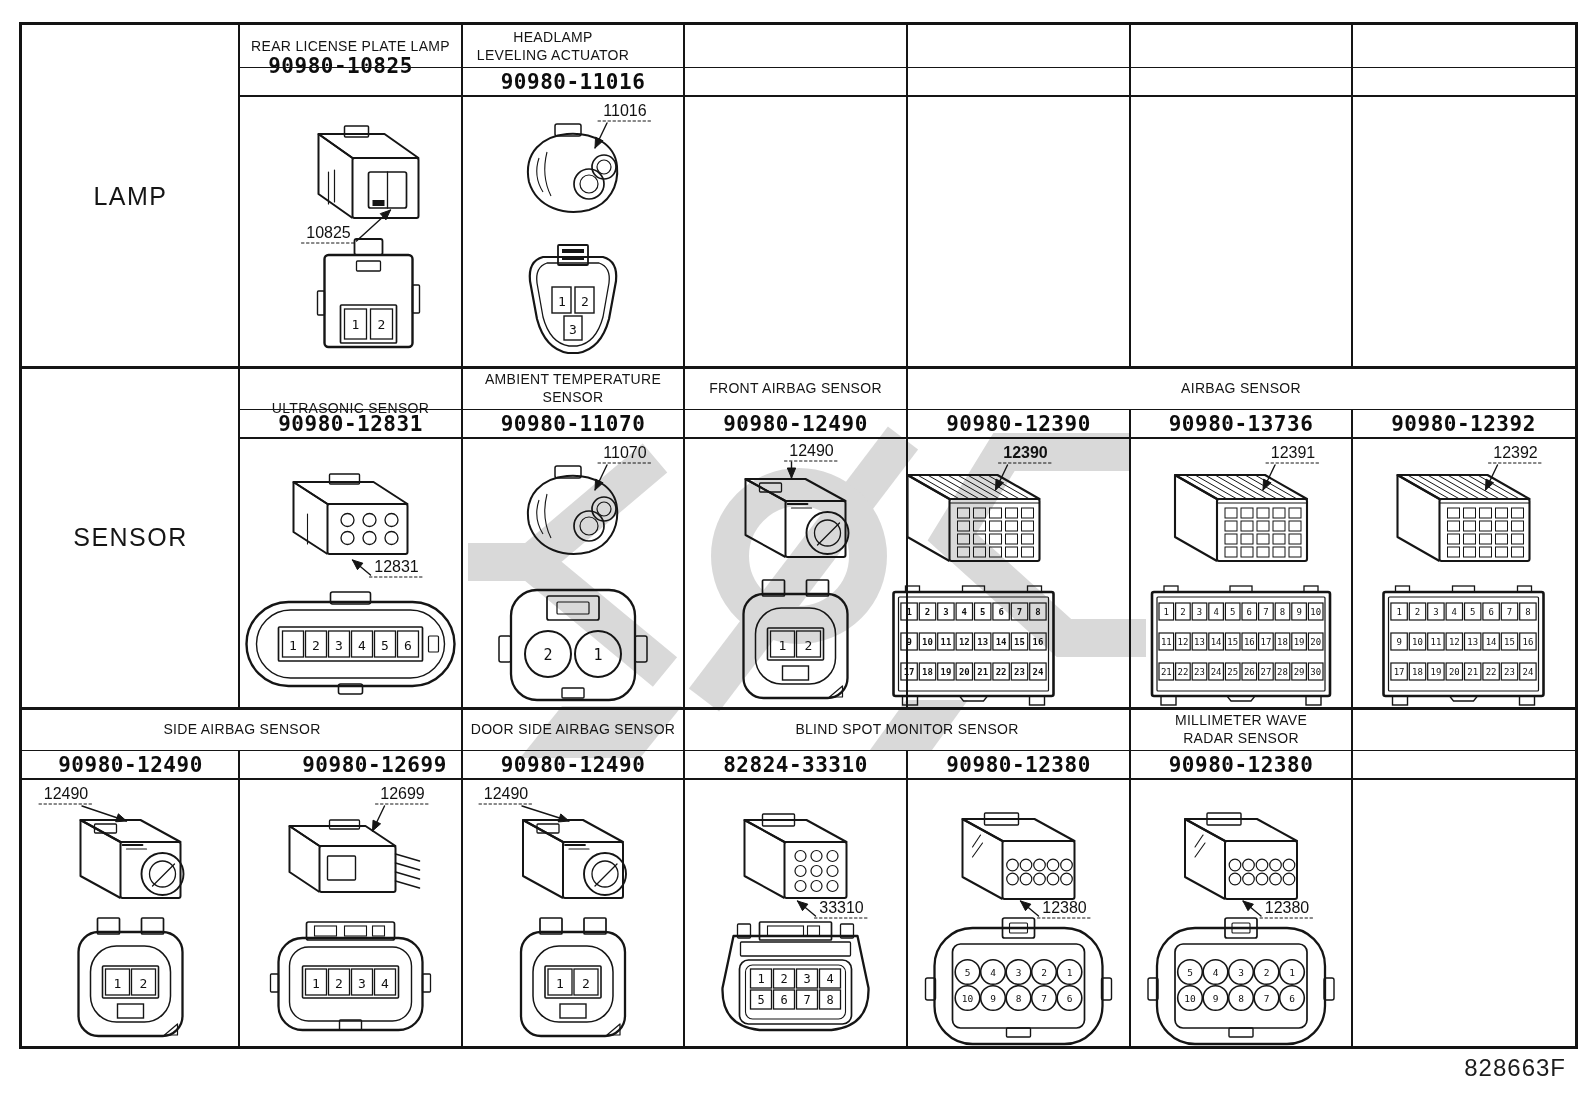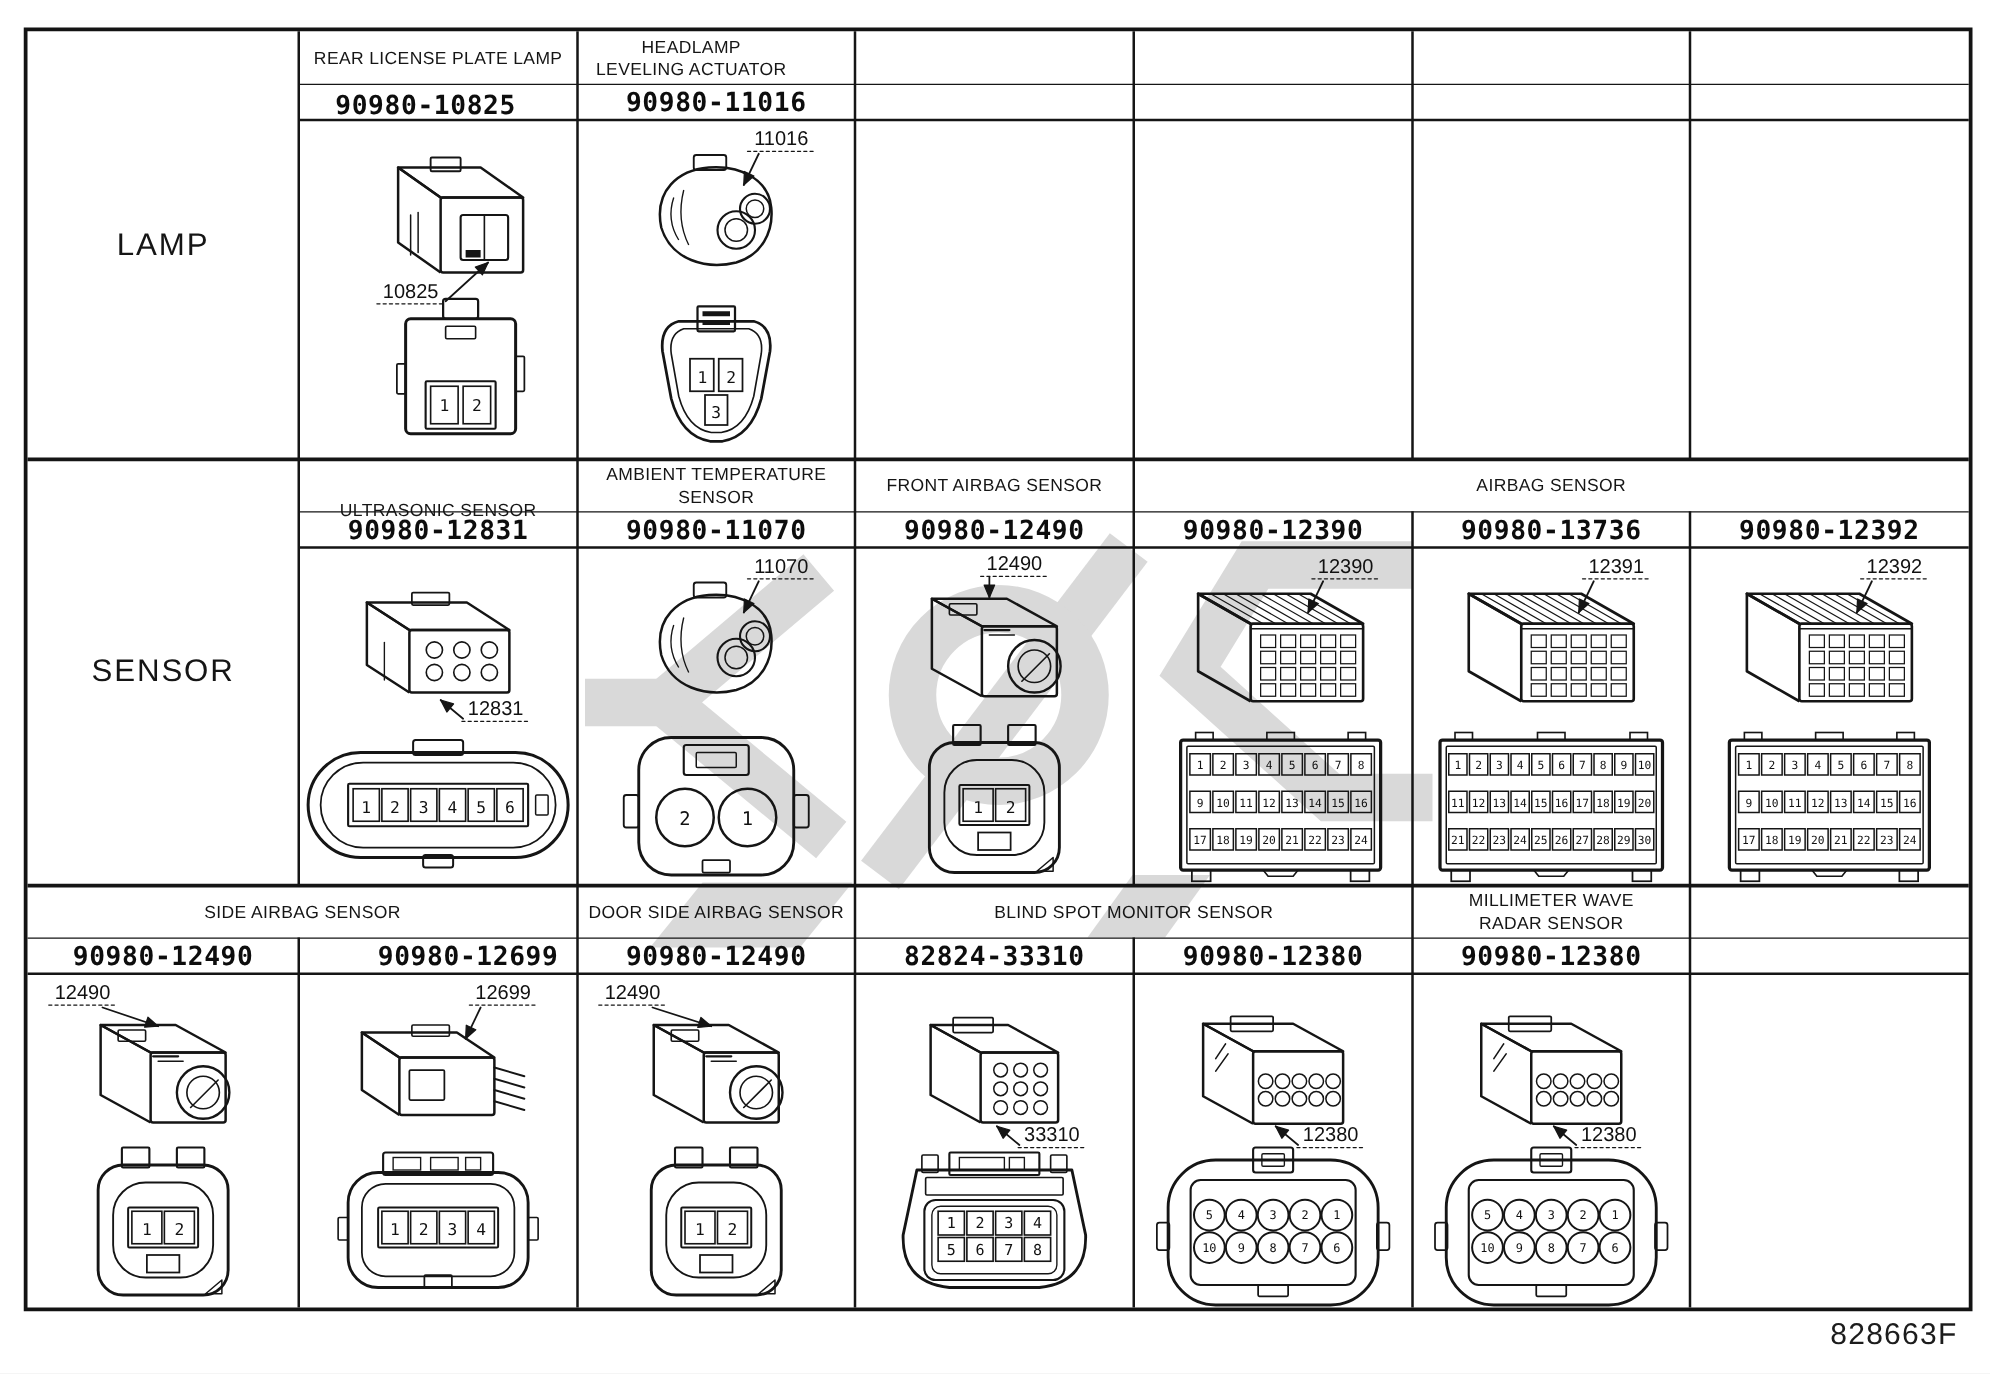--- a/index.html
+++ b/index.html
@@ -36,21 +36,21 @@
     </g>
     <g opacity="0.5" fill="#b4b4b4">
       <path d="M562 706 L682 706 L640 758 L520 758 Z"></path>
       <path d="M906 700 L968 700 L932 750 L870 750 Z"></path>
     </g>
   </svg>
 
   <div id="table">
       <div class="cell rowlabel" style="left: 0px; top: 0px; width: 217px; height: 342px;">LAMP</div>
       <div class="cell name" style="left: 217px; top: 0px; width: 223px; height: 42px;">REAR LICENSE PLATE LAMP</div>
-      <div class="cell part" style="left: 217px; top: 44px; width: 203px; height: 29px;">90980-10825</div>
+      <div class="cell part" style="left: 217px; top: 26px; width: 203px; height: 29px;">90980-10825</div>
       <div class="figwrap" style="left: 217px; top: 71px; width: 223px; height: 271px; padding-left: 18px;">
         <svg width="223" height="271" viewBox="0 0 223 271">
           <g>
             <path d="M95.5 62 L61.5 38 L127.5 38 L161.5 62 Z" fill="none" stroke="#151515" stroke-width="2" stroke-linejoin="round"></path>
             <path d="M95.5 62 L61.5 38 L61.5 98 L95.5 122" fill="none" stroke="#151515" stroke-width="2" stroke-linejoin="round"></path>
             <rect x="95.5" y="62" width="66" height="60" rx="2" fill="none" stroke="#151515" stroke-width="2"></rect>
             <rect x="111.5" y="76" width="38" height="36" rx="2" fill="none" stroke="#151515" stroke-width="1.7"></rect>
             <line x1="130.5" y1="76" x2="130.5" y2="112" stroke="#151515" stroke-width="1.3" stroke-linecap="round"></line>
             <rect x="115.5" y="104" width="12" height="6" fill="#151515"></rect>
             <rect x="87.5" y="30" width="24" height="11" rx="1" fill="none" stroke="#151515" stroke-width="1.5"></rect>
@@ -234,21 +234,21 @@
             <rect x="112.5" y="193" width="24" height="26" rx="0" fill="none" stroke="#151515" stroke-width="1.3"></rect>
             <text x="98.5" y="212" text-anchor="middle" font-size="13" font-family="&quot;DejaVu Sans Mono&quot;,monospace" fill="#111">1</text>
             <text x="124.5" y="212" text-anchor="middle" font-size="13" font-family="&quot;DejaVu Sans Mono&quot;,monospace" fill="#111">2</text>
             <rect x="98.5" y="228" width="26" height="14" rx="0" fill="none" stroke="#151515" stroke-width="1.4"></rect>
             <path d="M145.5 259 L158.5 248 L158.5 259 Z" fill="none" stroke="#151515" stroke-width="1.2" stroke-linejoin="round"></path>
           </g>
         </svg>
       </div>
       <div class="cell name" style="left: 885px; top: 342px; width: 668px; height: 42px;">AIRBAG SENSOR</div>
       <div class="cell part" style="left: 885px; top: 384px; width: 223px; height: 29px;">90980-12390</div>
-      <div class="figwrap" style="left: 891px; top: 413px; width: 224px; height: 270px;">
+      <div class="figwrap" style="left: 840px; top: 413px; width: 224px; height: 270px; font-weight: bold;">
         <svg width="223" height="270" viewBox="0 0 223 270">
           <g>
             <path d="M87.5 61 L45.5 37 L135.5 37 L177.5 61 Z" fill="none" stroke="#151515" stroke-width="2.1" stroke-linejoin="round"></path>
             <path d="M87.5 61 L45.5 37 L45.5 99 L87.5 123" fill="none" stroke="#151515" stroke-width="2.1" stroke-linejoin="round"></path>
             <rect x="87.5" y="61" width="90" height="62" rx="2" fill="none" stroke="#151515" stroke-width="2.1"></rect>
             <line x1="97.5" y1="61" x2="55.5" y2="37" stroke="#151515" stroke-width="1" stroke-linecap="round"></line>
             <line x1="107.5" y1="61" x2="65.5" y2="37" stroke="#151515" stroke-width="1" stroke-linecap="round"></line>
             <line x1="117.5" y1="61" x2="75.5" y2="37" stroke="#151515" stroke-width="1" stroke-linecap="round"></line>
             <line x1="127.5" y1="61" x2="85.5" y2="37" stroke="#151515" stroke-width="1" stroke-linecap="round"></line>
             <line x1="137.5" y1="61" x2="95.5" y2="37" stroke="#151515" stroke-width="1" stroke-linecap="round"></line>

